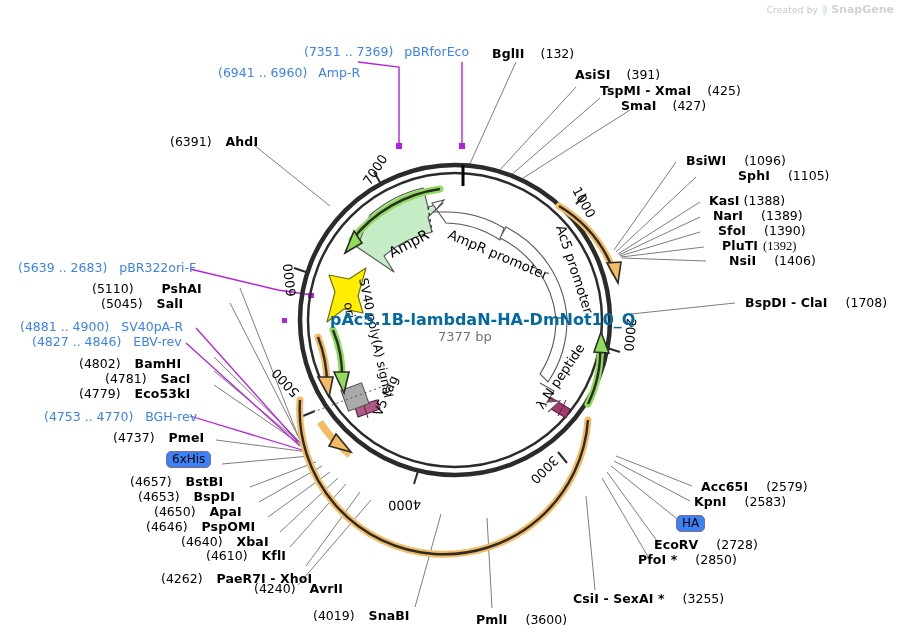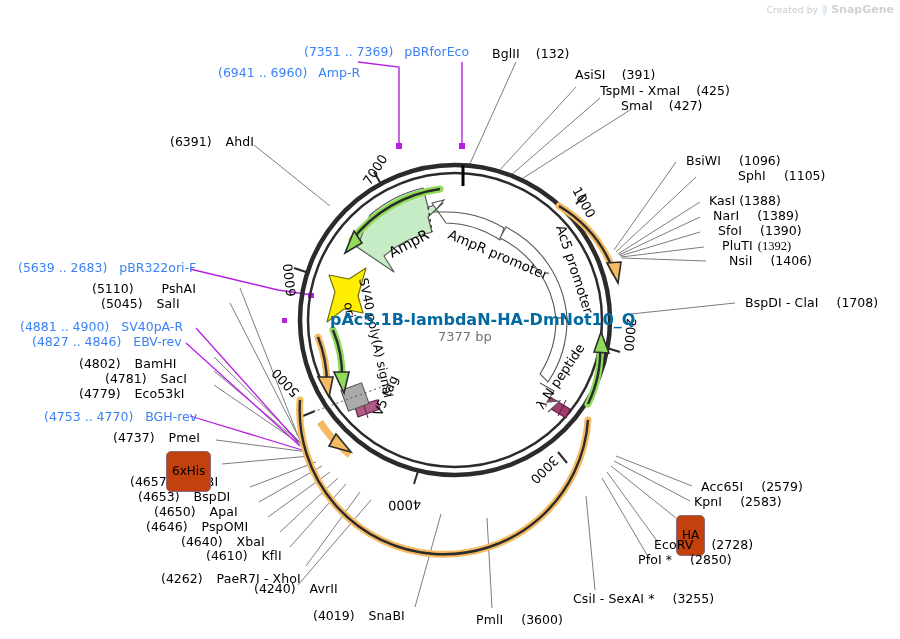--- a/index.html
+++ b/index.html
@@ -4,27 +4,27 @@
 <style>
   html,body{margin:0;padding:0;}
   body{
     width:900px;height:639px;background:#ffffff;
     font-family:"DejaVu Sans","Liberation Sans",sans-serif;
     position:relative;overflow:hidden;
   }
   #map{position:absolute;left:0;top:0;width:900px;height:639px;}
   .lbl{position:absolute;white-space:nowrap;font-size:12.5px;color:#000;}
   .pos{font-size:12.5px;color:#000;font-weight:normal;}
-  .enz{font-weight:normal;letter-spacing:0.1px;text-align:center;}
+  .enz{font-weight:bold;letter-spacing:0.1px;text-align:center;}
   .prim{color:#3b82f6;font-size:12.5px;}
   .brand{position:absolute;right:6px;top:3px;font-size:9px;color:#c8c8cc;
          letter-spacing:.2px;display:flex;align-items:center;gap:3px;}
   .brand .bn{color:#d2d2d6;font-weight:bold;font-size:11px;letter-spacing:0;}
-  .badge{display:inline-block;background:#c2410c;border:1px solid #8a6a7d;
-         border-radius:5px;padding:12px 5px;font-size:12px;color:#000;line-height:15px;}
+  .badge{display:inline-block;background:#3b82f6;border:1px solid #8a6a7d;
+         border-radius:5px;padding:0px 5px;font-size:12px;color:#000;line-height:15px;}
   .ttl{position:absolute;font-weight:bold;font-size:16px;color:#0369a1;white-space:nowrap;}
   .bp{position:absolute;font-size:13px;color:#737373;white-space:nowrap;}
 </style>
 </head>
 <body>
 
 <div class="brand">
   <span>Created by</span>
   <svg width="7" height="12" viewBox="0 0 7 12">
     <path d="M3.5 0 C6.5 3 6.5 8 3.5 12 C3.5 8 3.5 3 3.5 0 Z" fill="#cfe4f5"></path>

